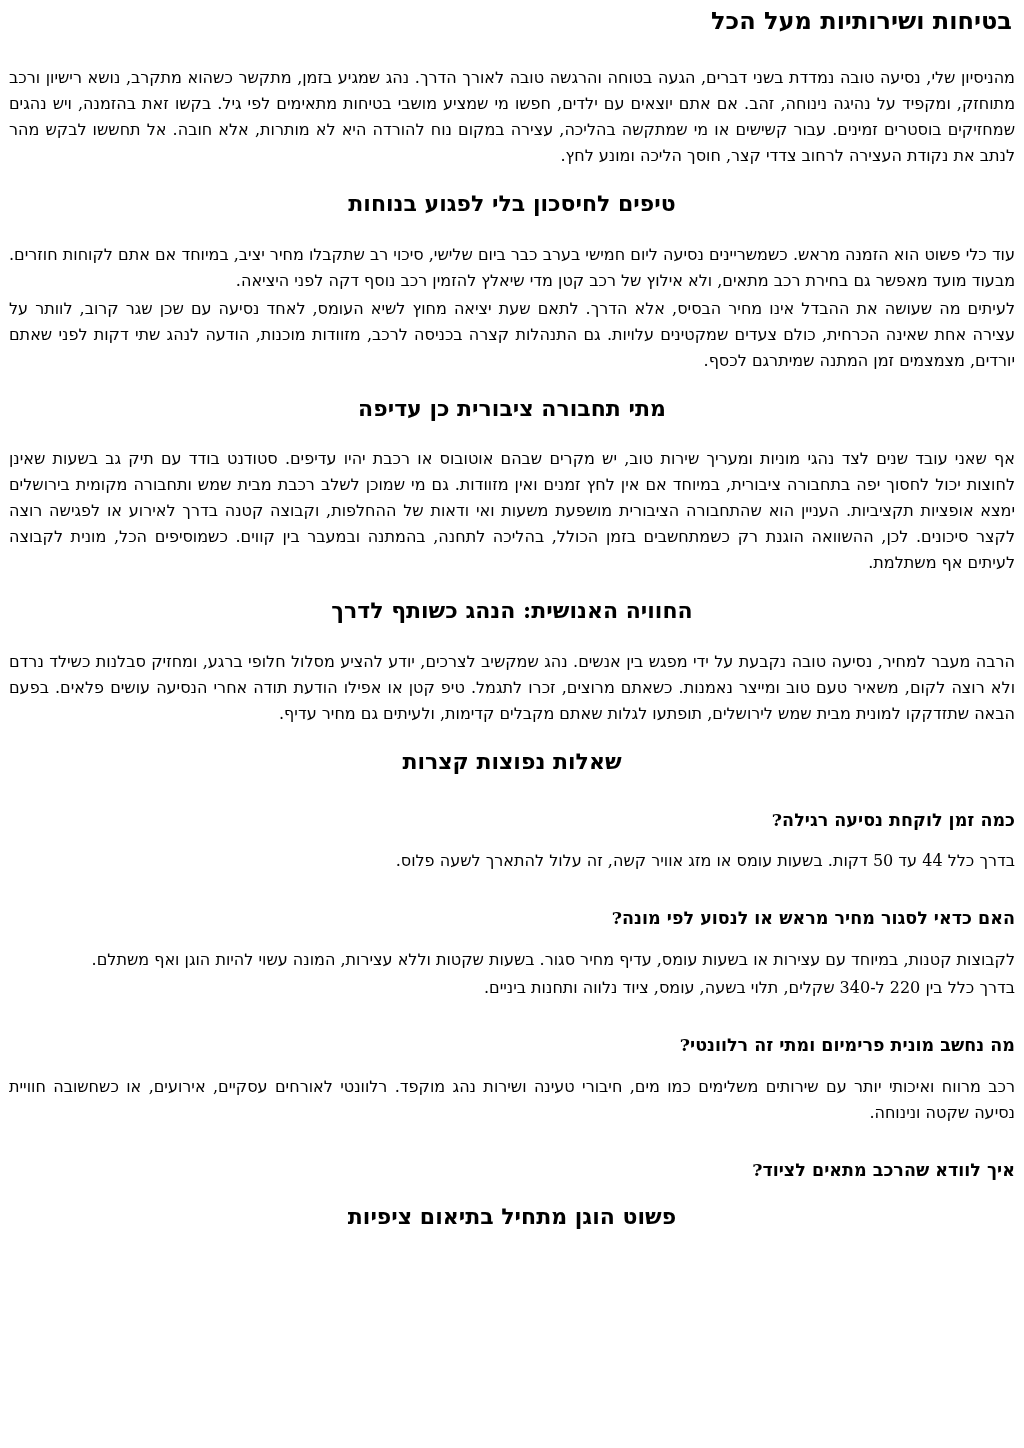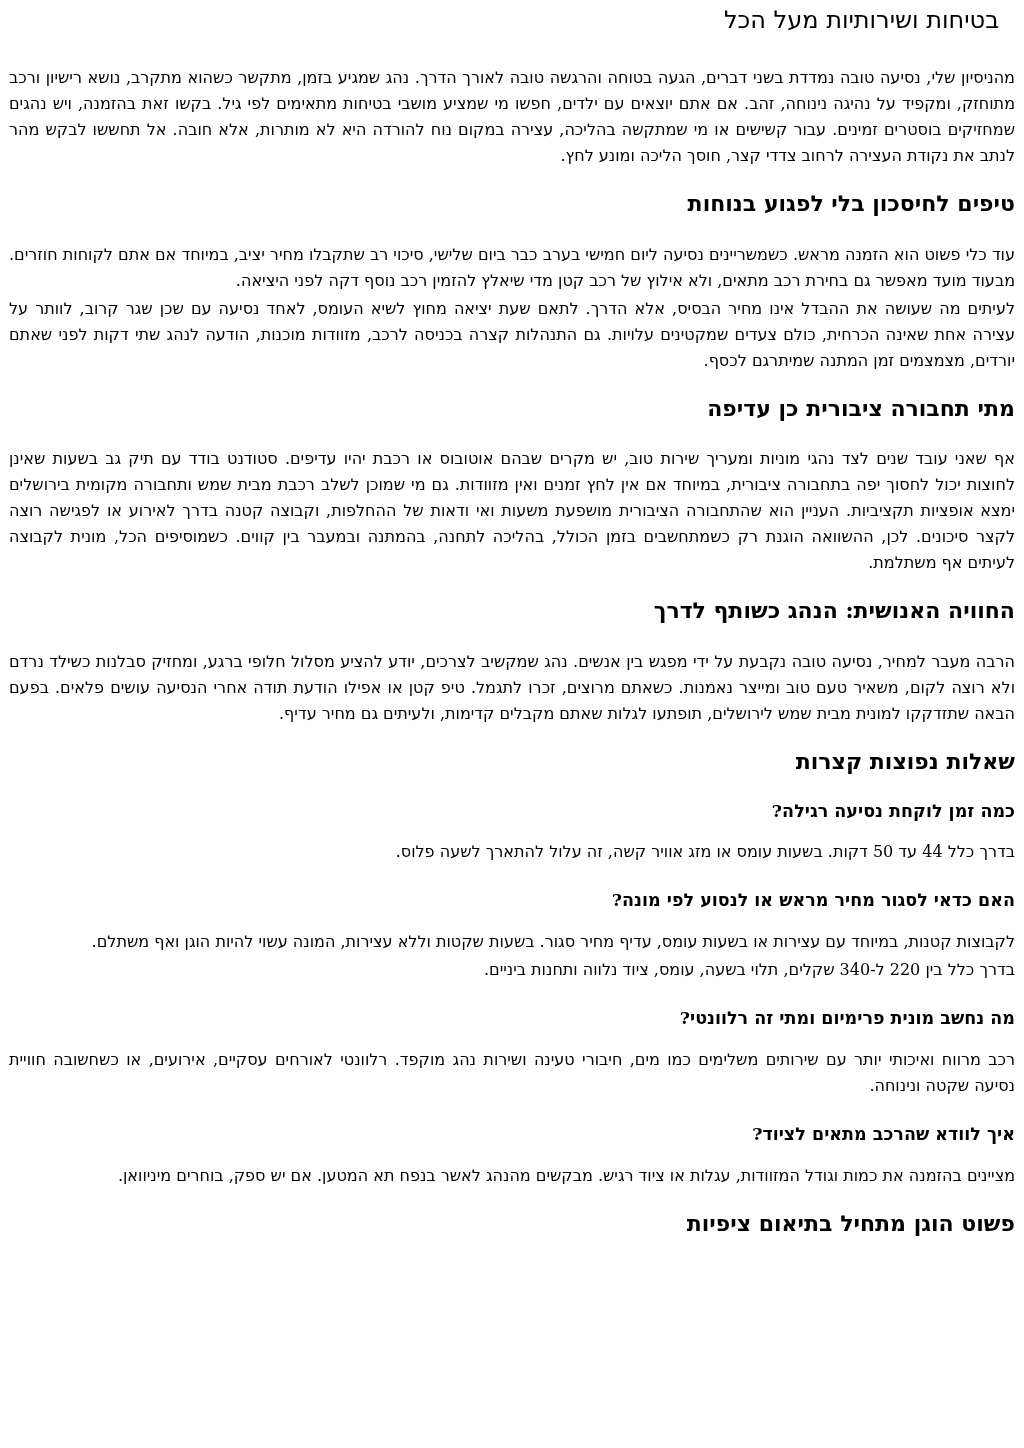--- a/index.html
+++ b/index.html
@@ -14,36 +14,36 @@
     direction: rtl;
     font-family: "DejaVu Serif", "DejaVu Sans", serif;
     overflow: hidden;
   }
   .doc {
     padding: 5px 9px 0 9px;
   }
   h1 {
     font-size: 24px;
     line-height: 1.3;
-    font-weight: normal;
-    margin: 0 16px 29px 0;
+    font-weight: bold;
+    margin: 0 3px 29px 0;
     text-align: right;
   }
   h2 {
     font-size: 22px;
     line-height: 1.3;
     font-weight: bold;
     margin: 20px 0 24px 0;
-    text-align: right;
+    text-align: center;
   }
   h3 {
     font-size: 17.5px;
     line-height: 1.3;
     font-weight: bold;
-    margin: 24px 0 17px 0;
+    margin: 33px 0 17px 0;
     text-align: right;
   }
   p {
     font-size: 16px;
     line-height: 26px;
     margin: 2px 0;
     text-align: justify;
     text-justify: inter-word;
   }
   section { margin: 0; padding: 0; }
@@ -81,18 +81,17 @@
 
     <h3>האם כדאי לסגור מחיר מראש או לנסוע לפי מונה?</h3>
     <p>לקבוצות קטנות, במיוחד עם עצירות או בשעות עומס, עדיף מחיר סגור. בשעות שקטות וללא עצירות, המונה עשוי להיות הוגן ואף משתלם.</p>
 
     <p>בדרך כלל בין 220 ל-340 שקלים, תלוי בשעה, עומס, ציוד נלווה ותחנות ביניים.</p>
 
     <h3>מה נחשב מונית פרימיום ומתי זה רלוונטי?</h3>
     <p>רכב מרווח ואיכותי יותר עם שירותים משלימים כמו מים, חיבורי טעינה ושירות נהג מוקפד. רלוונטי לאורחים עסקיים, אירועים, או כשחשובה חוויית נסיעה שקטה ונינוחה.</p>
 
     <h3>איך לוודא שהרכב מתאים לציוד?</h3>
-    <p>מציינים בהזמנה את כמות וגודל המזוודות, עגלות או ציוד רגיש. מבקשים מהנהג לאשר בנפח תא המטען. אם יש ספק, בוחרים מיניוואן.</p>
   </section>
 
   <h2>פשוט הוגן מתחיל בתיאום ציפיות</h2>
 
 </main>
 
 </body></html>

